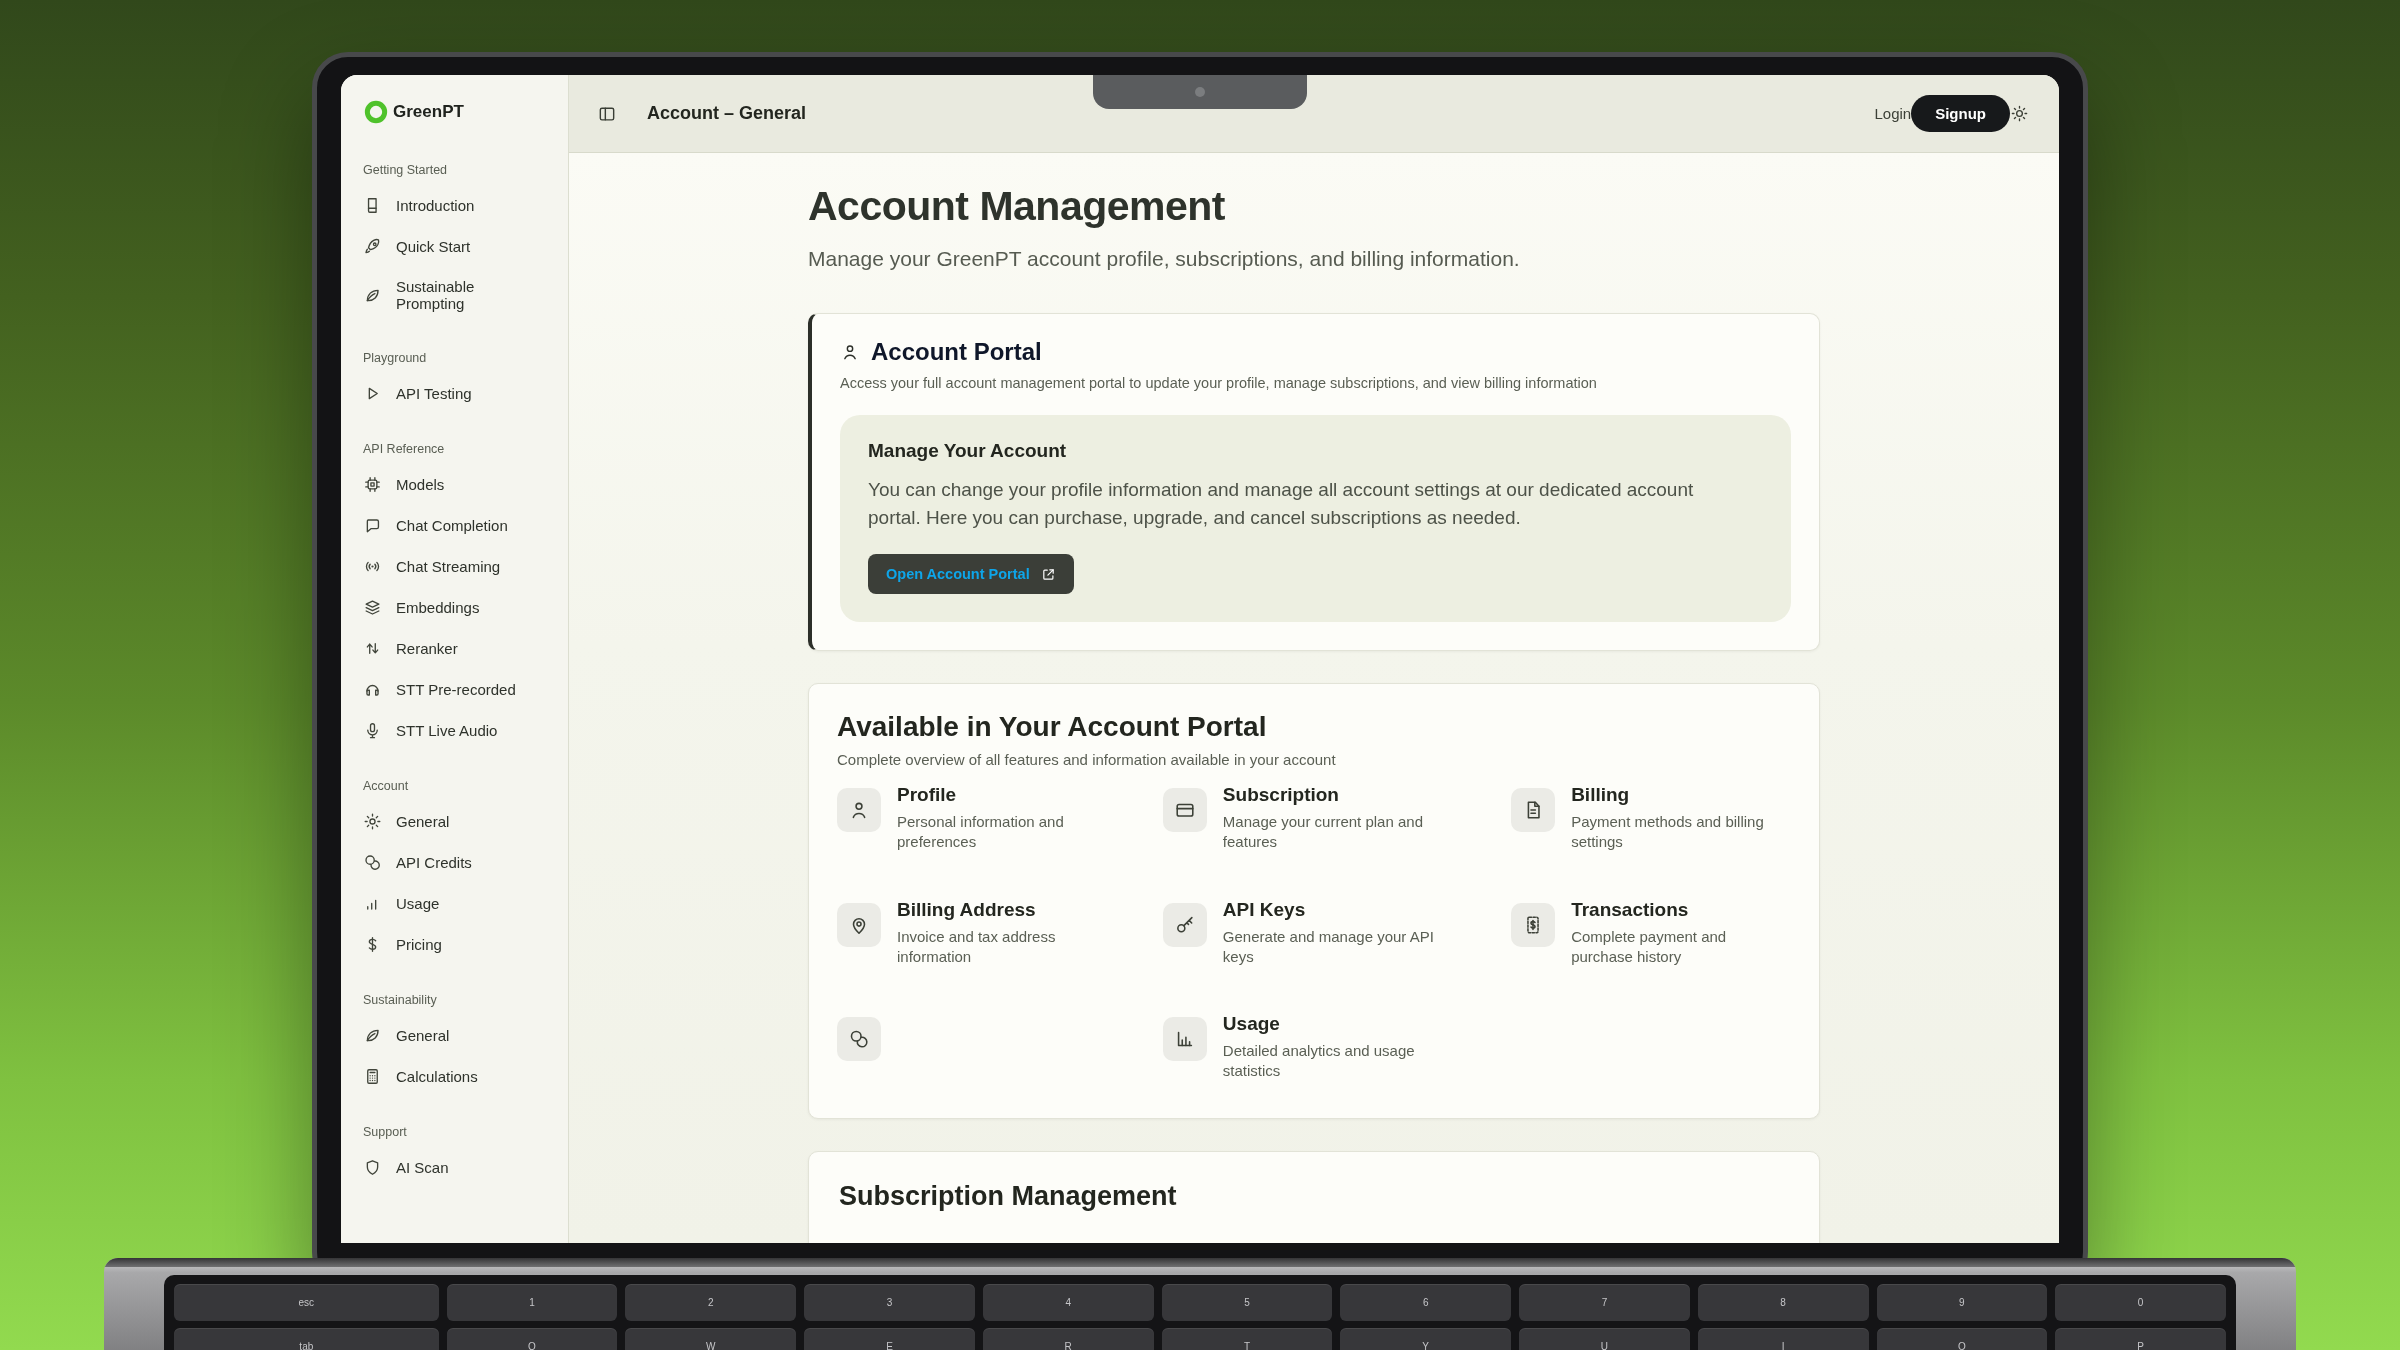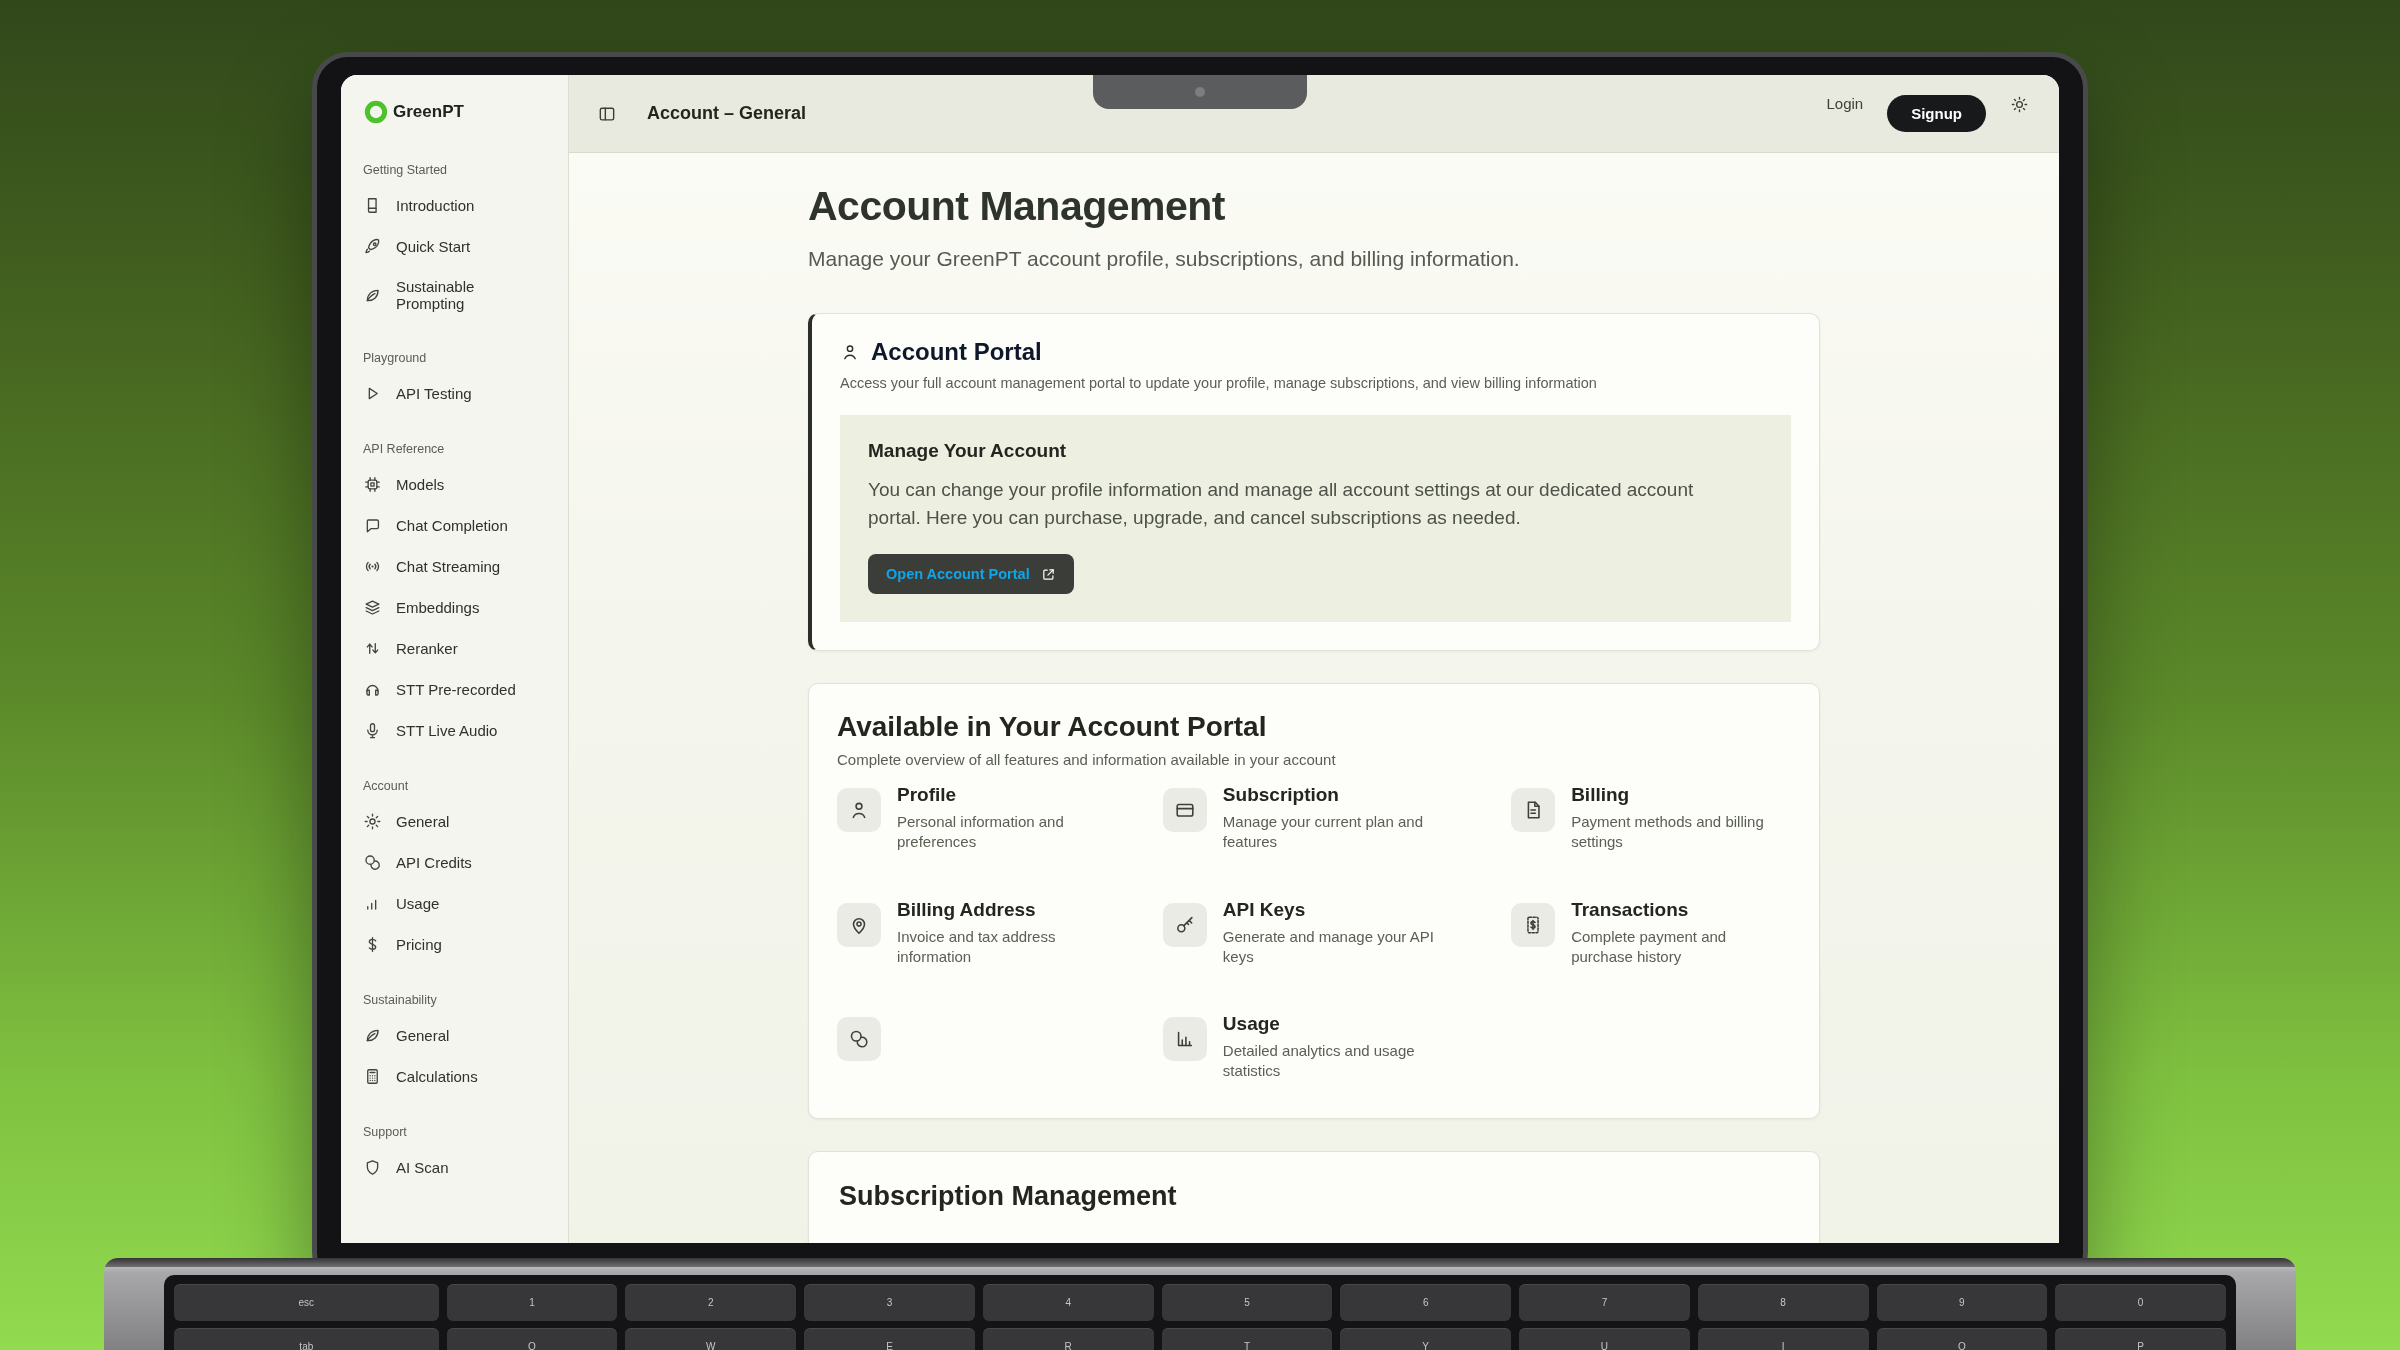--- a/index.html
+++ b/index.html
@@ -50,40 +50,40 @@
     font-size:15px; color:#2e322b; cursor:pointer; }
   .side-item .icon { width:19px; height:19px; color:#41453b; flex:none; }
 
   
   .content-col { flex:1; display:flex; flex-direction:column; min-width:0; }
   .topbar { height:78px; background:#e9eadf; border-bottom:1px solid #d8dacb; flex:none;
     display:flex; align-items:center; justify-content:space-between; padding:0 30px 0 28px; }
   .topbar-left { display:flex; align-items:center; gap:30px; }
   .panel-icon { width:20px; height:20px; color:#3a3e35; cursor:pointer; }
   .topbar-title { font-size:18px; font-weight:600; color:#23261f; }
-  .topbar-right { display:flex; gap:24px; }
+  .topbar-right { display:flex; align-items:center; }
   .login-link { font-size:15px; color:#3c4037; cursor:pointer; }
   .signup-btn { background:#17191b; color:#fff; font-size:15px; font-weight:600;
     padding:10px 24px; border-radius:999px; cursor:pointer; }
   .sun { width:19px; height:19px; color:#3a3e35; cursor:pointer; }
 
   .main { flex:1; overflow:hidden;
     background:linear-gradient(180deg,#fbfbf5 0%,#f4f5ec 45%,#f1f2e8 100%); }
   .container { width:1012px; margin:0 auto; padding-top:30px; }
   .page-title { font-size:41px; font-weight:700; color:#2e332c; letter-spacing:-.5px; }
   .page-subtitle { margin-top:17px; font-size:21px; color:#565b51; }
 
   .card { background:#fdfdf9; border:1px solid #e2e3d7; border-radius:10px;
     box-shadow:0 1px 3px rgba(0,0,0,.05); }
   .portal-card { margin-top:42px; border-left:4px solid #2c2f29; padding:24px 28px 28px; }
   .portal-head { display:flex; align-items:center; gap:11px; }
   .portal-head .icon { width:20px; height:20px; color:#2c2f29; }
   .portal-title { font-size:24px; font-weight:600; color:#0f172a; }
   .portal-desc { margin-top:9px; font-size:14.5px; color:#5a5f54; }
-  .inner-card { margin-top:24px; background:#edefe1; border-radius:0; padding:25px 28px 28px; }
+  .inner-card { margin-top:24px; background:#edefe1; border-radius:20px; padding:25px 28px 28px; }
   .inner-title { font-size:19px; font-weight:700; color:#23261f; }
   .inner-body { margin-top:14px; font-size:19px; color:#4d5248; line-height:1.45; max-width:870px; }
   .portal-btn { margin-top:23px; display:inline-flex; align-items:center; gap:11px;
     background:#3b3e38; color:#0ea5e9; font-size:14.5px; font-weight:700;
     padding:12px 18px; border-radius:8px; cursor:pointer; border:none; }
   .portal-btn .icon { width:15px; height:15px; color:#fff; }
 
   .features-card { margin-top:32px; padding:27px 28px 36px; }
   .features-title { font-size:28px; font-weight:600; color:#23261f; }
   .features-subtitle { margin-top:8px; font-size:15px; color:#5a5f54; }

